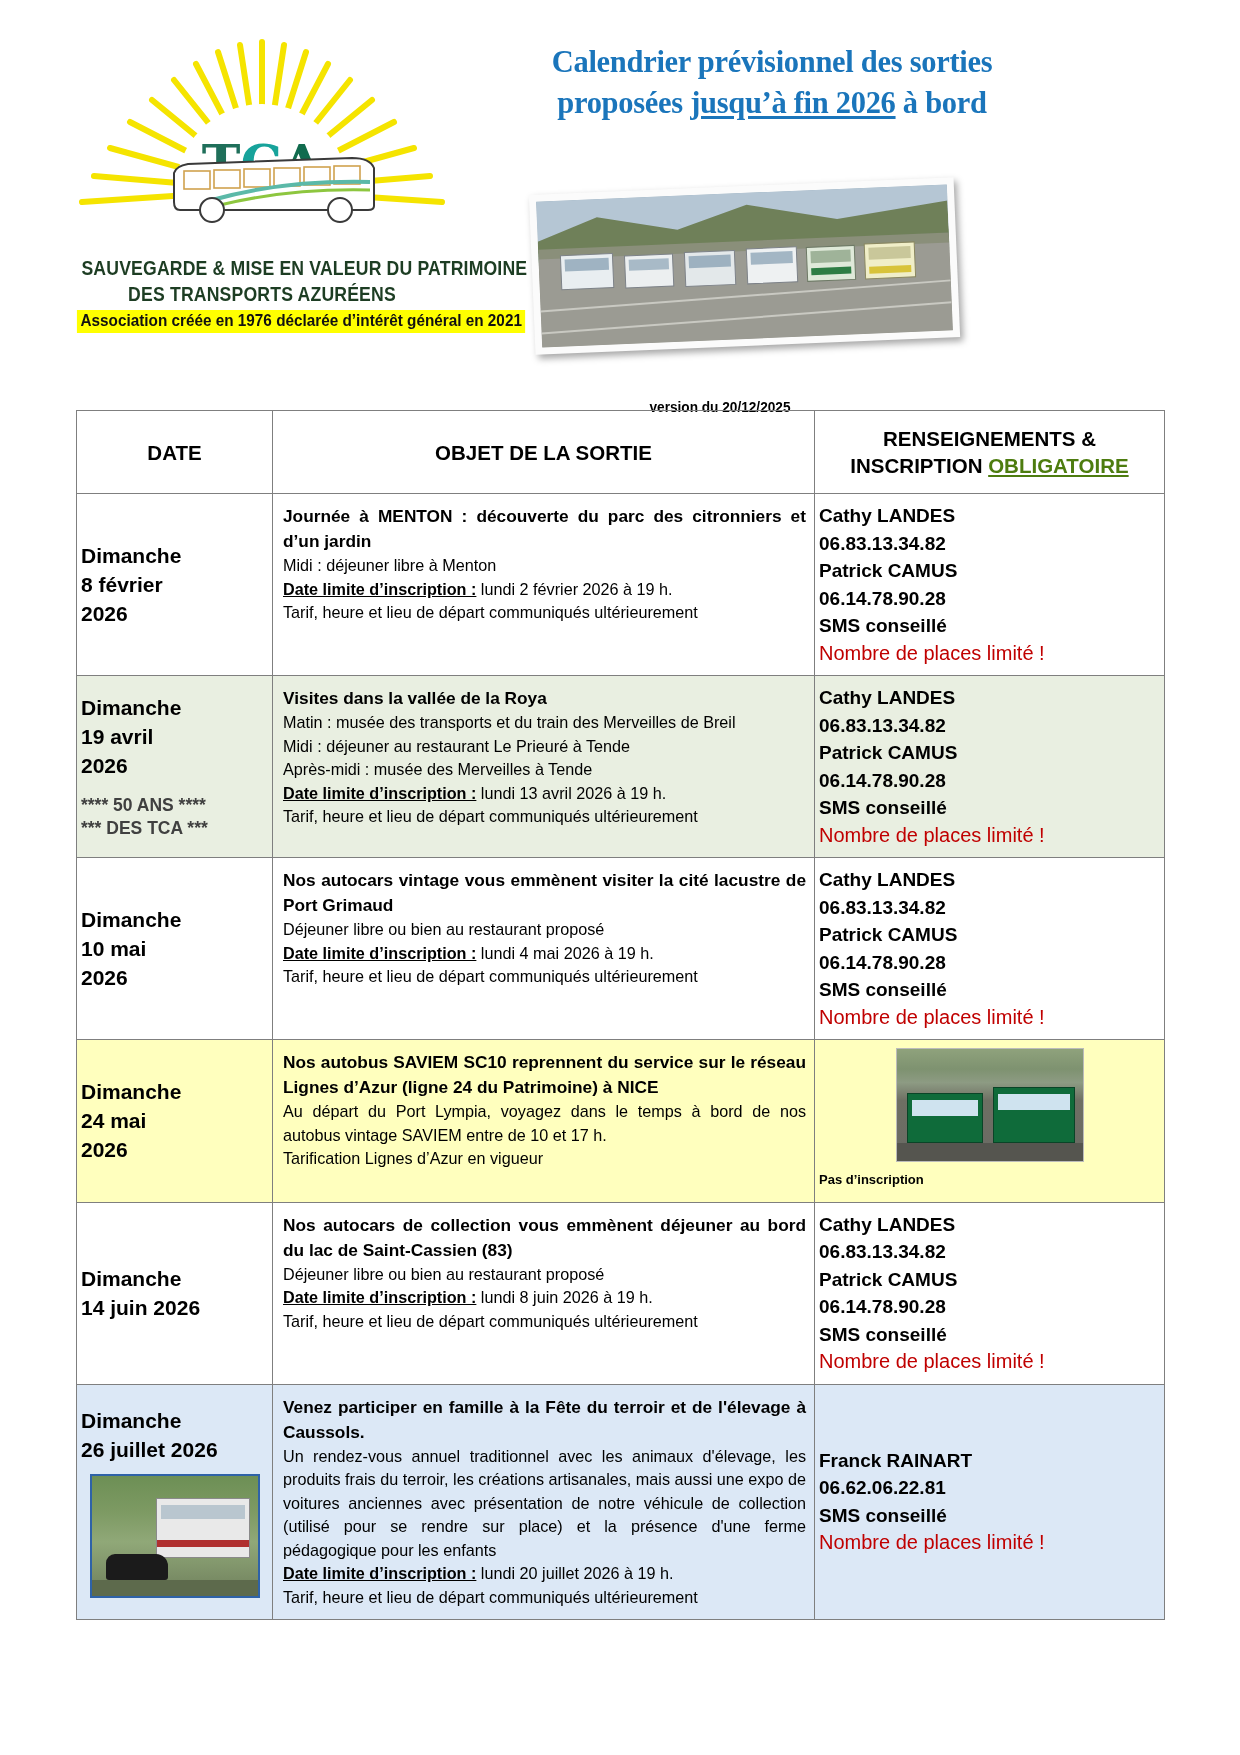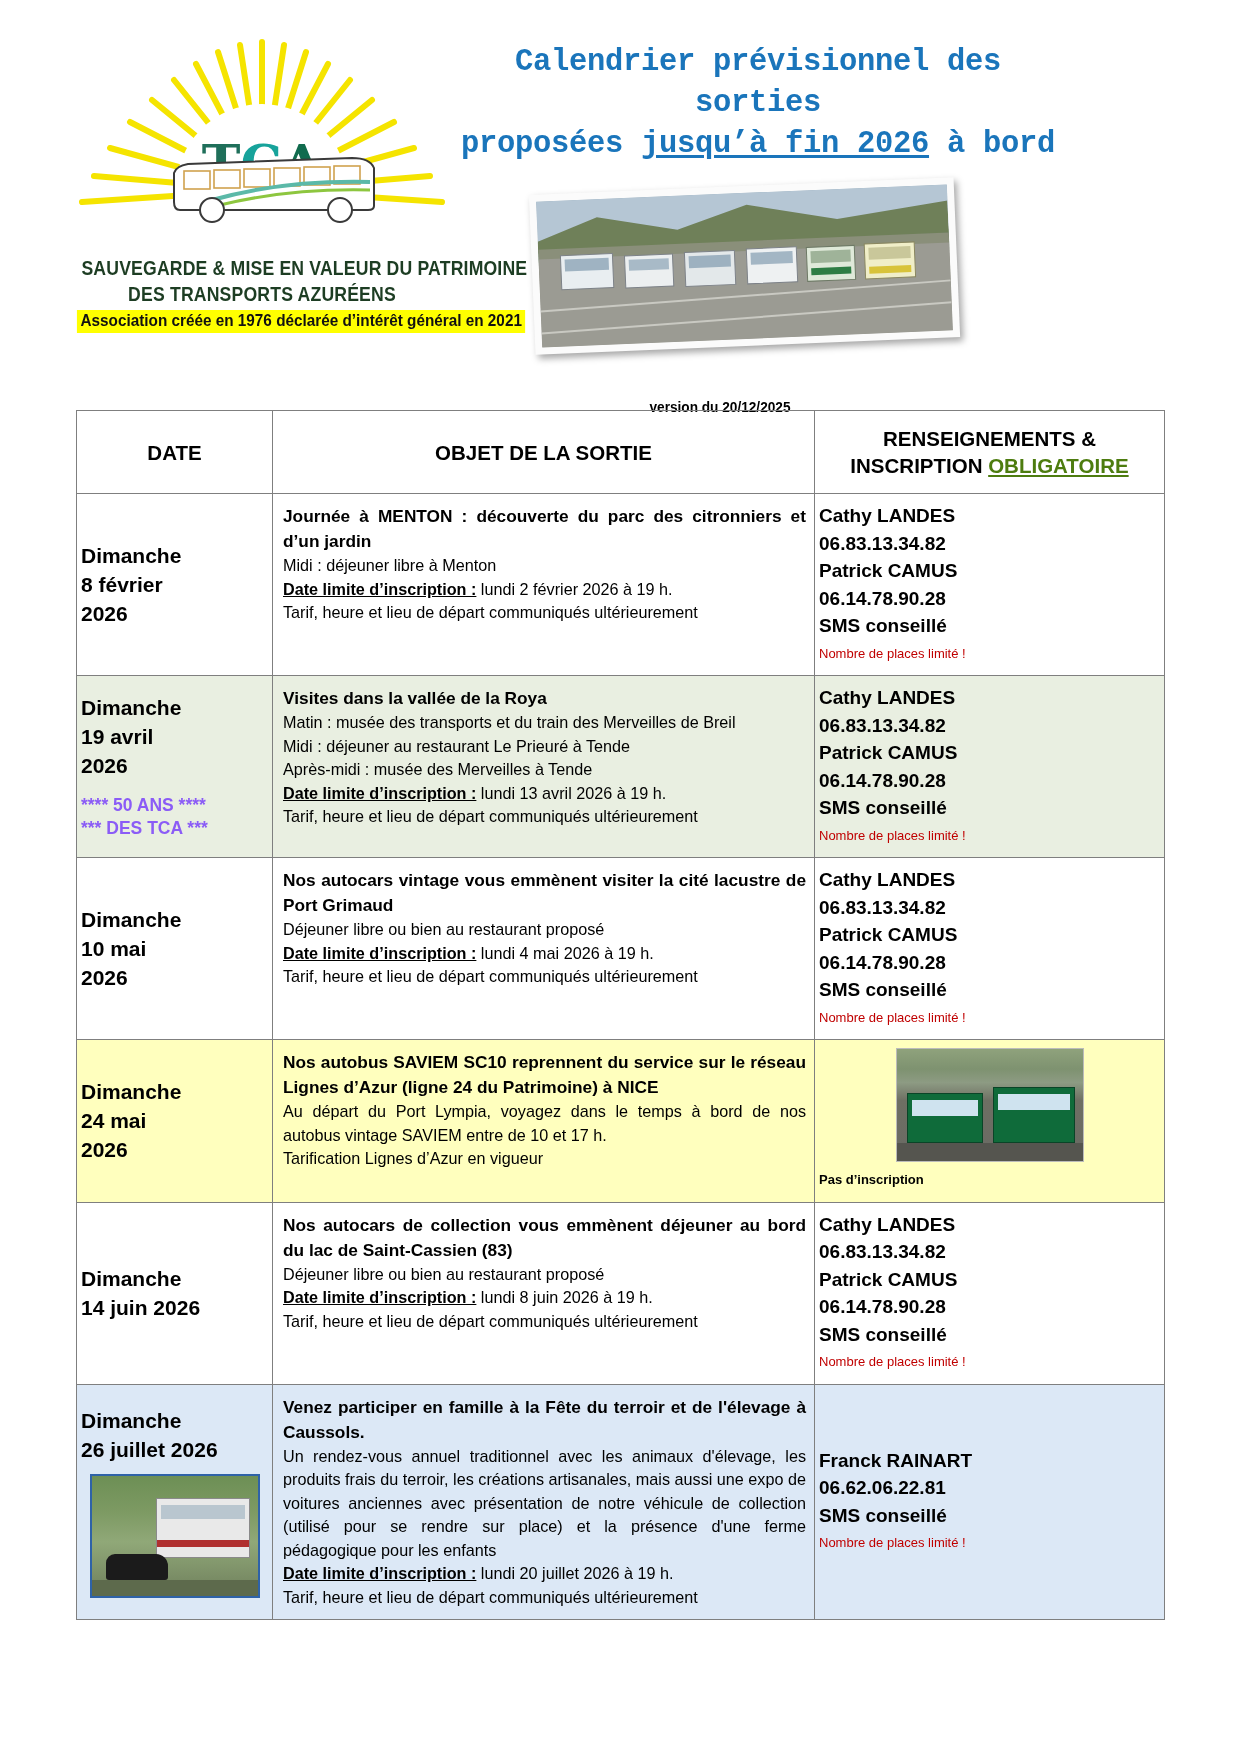--- a/index.html
+++ b/index.html
@@ -26,23 +26,23 @@
     white-space:nowrap;
   }
   .org-highlight{
     display:inline-block;background:#ffff00;color:#111;
     font-family:"Liberation Sans Narrow","Liberation Sans",sans-serif;
     font-weight:bold;font-size:17px;padding:1px 4px 2px 4px;margin-top:3px;
     transform:scaleX(.9);transform-origin:center;white-space:nowrap;
   }
 
   .title{
-    position:absolute;left:458px;top:42px;width:600px;
+    position:absolute;left:472px;top:42px;width:600px;
     text-align:center;color:#1a75bb;
-    font-family:Liberation Mono, monospace;
+    font-family:Liberation Serif, serif;
     font-weight:bold;font-size:30.5px;line-height:41px;
     letter-spacing:-.3px;
   }
   .title u{text-decoration:underline;text-underline-offset:3px;}
 
   .photo-banner{
     position:absolute;left:532px;top:186px;width:425px;height:160px;
   }
   .photo-banner .frame{
     position:absolute;inset:0;
@@ -91,24 +91,24 @@
     text-align:justify;
     margin-left:12px;
   }
   td.obj-cell .lead{font-weight:bold;font-size:17.3px;line-height:25px;display:block;}
   td.obj-cell .line{display:block;}
   td.obj-cell .u{text-decoration:underline;font-weight:bold;}
   td.info-cell{
     text-align:left;vertical-align:middle;
     font-weight:bold;font-size:19px;line-height:27.5px;padding:8px 4px;
   }
-  td.info-cell .limit{color:#c00000;font-weight:normal;font-size:13px;}
+  td.info-cell .limit{color:#c00000;font-weight:normal;font-size:20px;}
   td.info-cell .noreg{font-weight:bold;font-size:13px;display:block;margin-top:4px;}
 
-  .anniv{color:#8b5cf6;font-weight:bold;font-size:17.5px;line-height:23px;margin-top:14px;}
+  .anniv{color:#404040;font-weight:bold;font-size:17.5px;line-height:23px;margin-top:14px;}
 
   .row-green{background:#e9efe1;}
   .row-yellow{background:#ffffbe;}
   .row-blue{background:#dce8f6;}
 
   
   .thumb-bus{
     width:186px;height:112px;border:1px solid #bbb;margin:0 auto;
     background:
       linear-gradient(180deg,#8fa27c 0%,#7e9270 18%,#8d9b83 30%,#6e6f63 46%,#6a6a64 100%);

